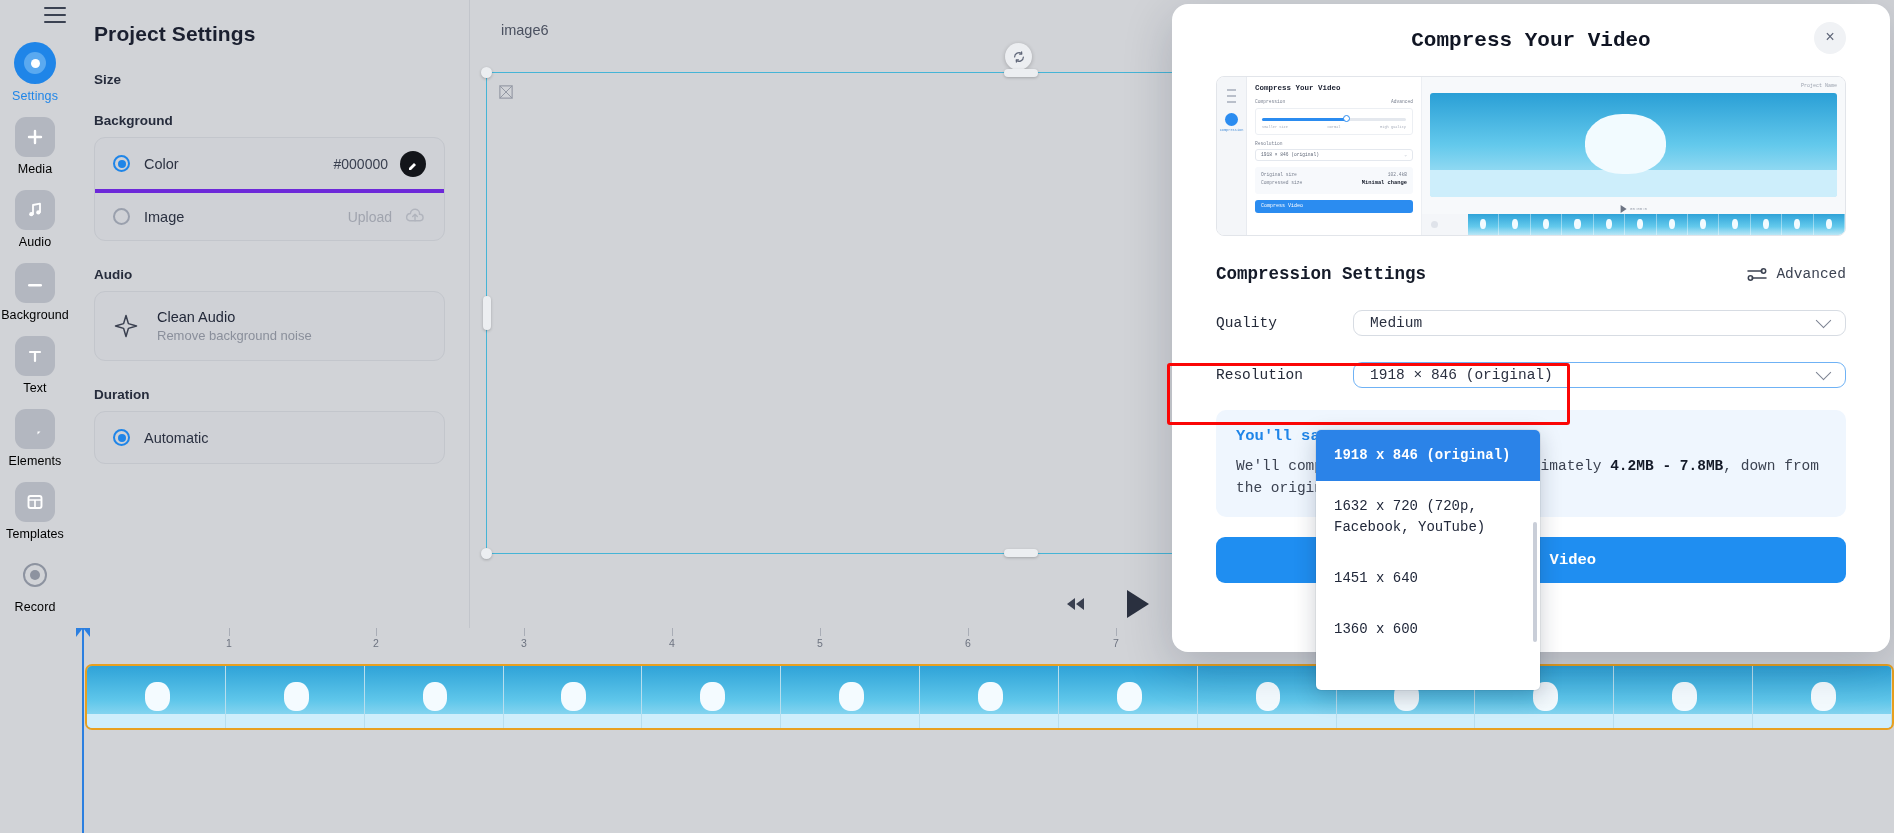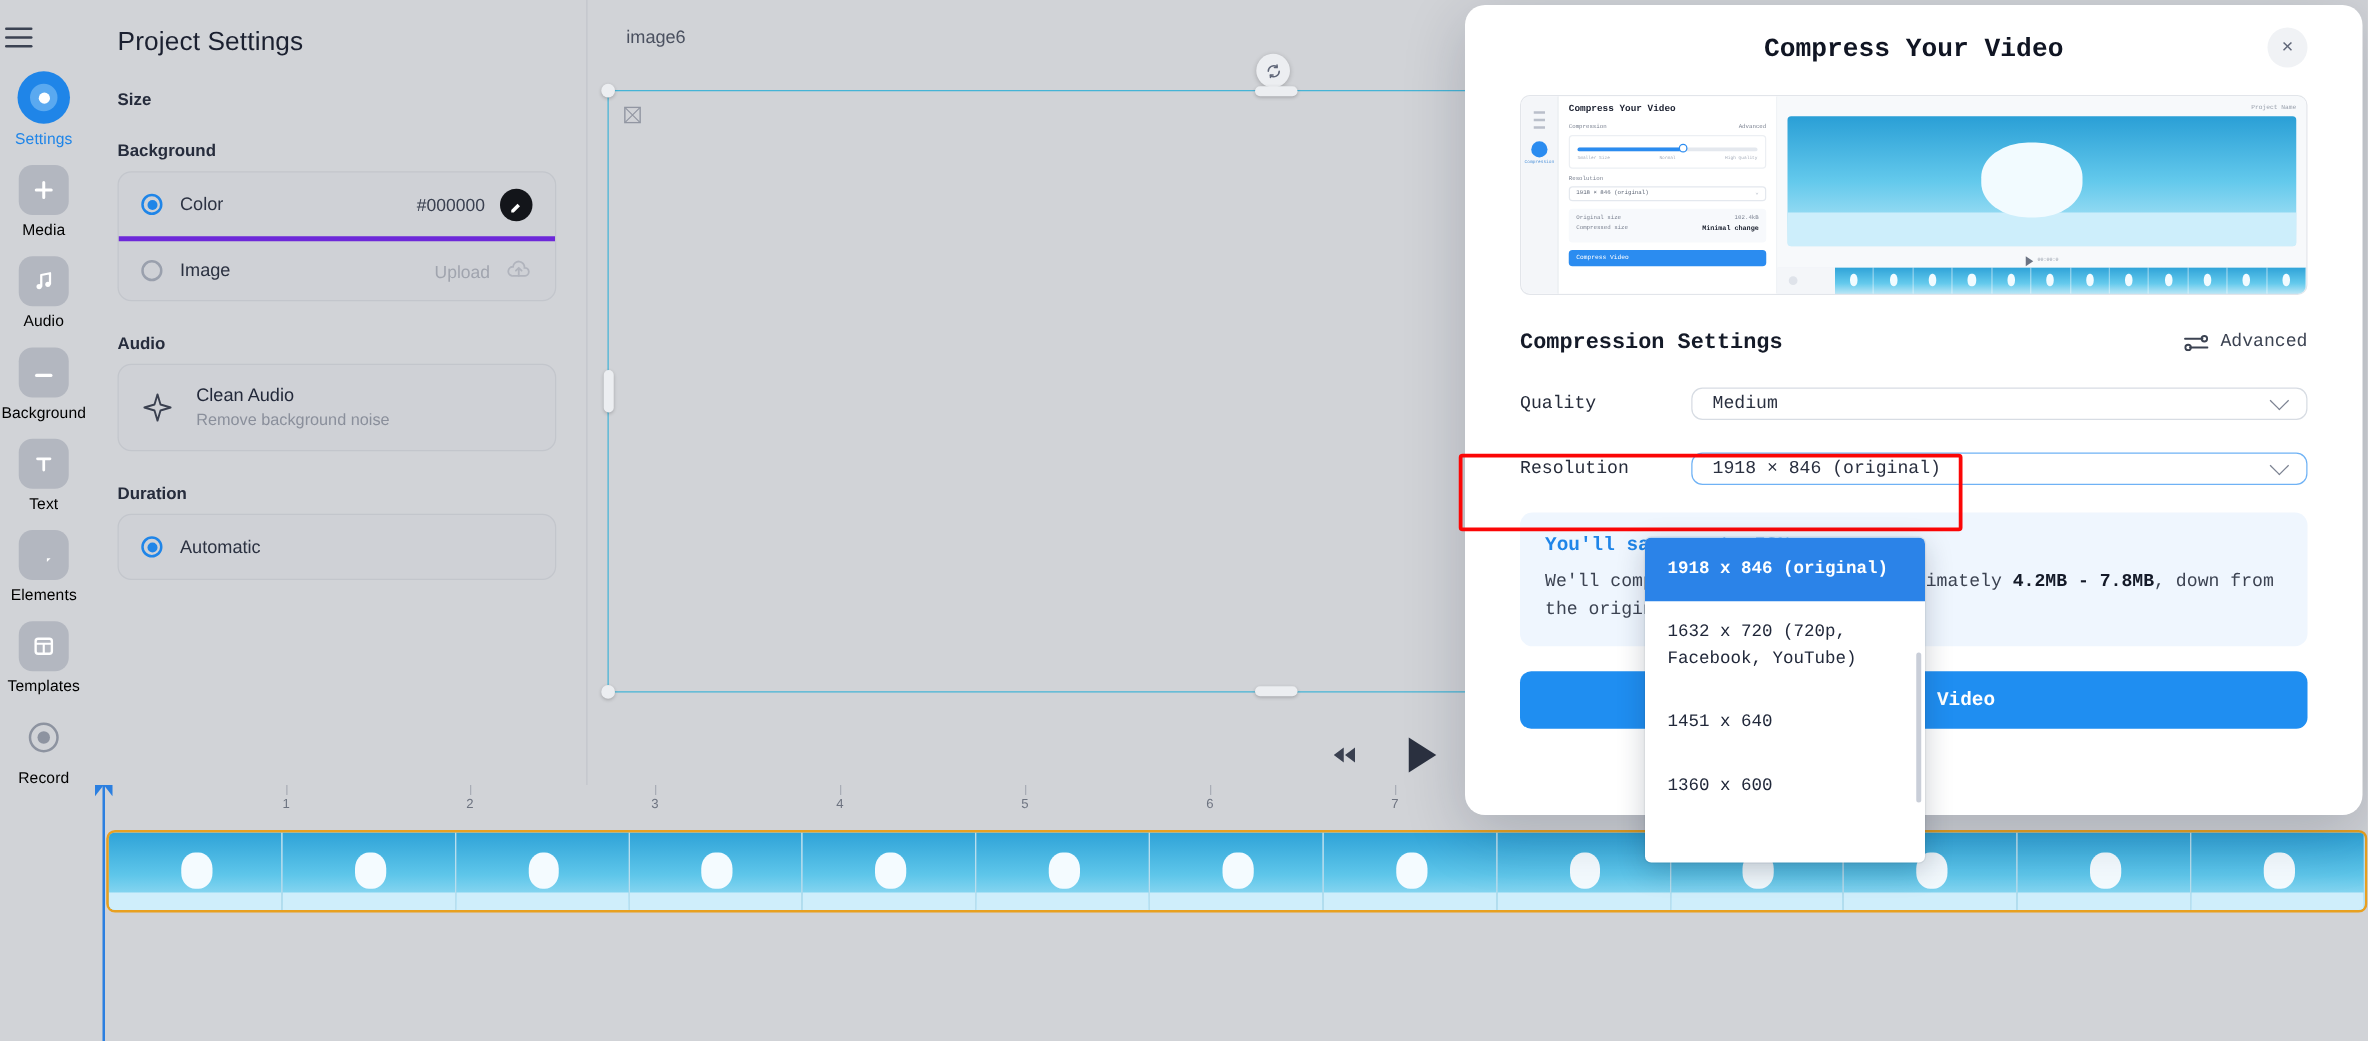--- a/index.html
+++ b/index.html
@@ -9,22 +9,22 @@
     font-family: "Liberation Sans", sans-serif;
     background: #d1d3d7;
     -webkit-font-smoothing: antialiased;
   }
   .app { position: relative; width: 1894px; height: 833px; background: #d1d3d7; }
 
   
   .rail {
     position: absolute; left: 0; top: 0; width: 70px; height: 833px;
     background: #d1d3d7;
-    display: flex; flex-direction: column; align-items: flex-start;
-    padding-top: 15px;
+    display: flex; flex-direction: column; align-items: flex-end;
+    padding-top: 0;
   }
   .hamburger {
     width: 30px; height: 30px; display: flex; flex-direction: column;
     justify-content: center; align-items: center; gap: 5px; cursor: pointer;
     margin-bottom: 12px;
   }
   .hamburger span { display: block; width: 22px; height: 2px; background: #3b4252; border-radius: 1px; }
 
   .rail-item {
     width: 70px; display: flex; flex-direction: column; align-items: center;
@@ -44,21 +44,21 @@
   .ring i { width: 22px; height: 22px; border-radius: 50%; background: #5aa9f0;
             display:flex; align-items:center; justify-content:center; }
   .ring i b { width: 9px; height: 9px; border-radius: 50%; background: #ffffff; display:block; }
 
   
   .panel {
     position: absolute; left: 70px; top: 0; width: 400px; height: 833px;
     background: #d1d3d7; border-right: 1px solid #c2c5cb;
     padding: 22px 24px 0 24px; overflow: hidden;
   }
-  .panel h1 { font-size: 21px; color: #1b2030; font-weight: 400; letter-spacing: .1px; }
+  .panel h1 { font-size: 21px; color: #1b2030; font-weight: 700; letter-spacing: .1px; }
   .sec-label { font-size: 13.5px; font-weight: 700; color: #262c3c; margin: 26px 0 9px 0; }
   .card {
     background: #cfd1d6; border: 1px solid #c3c6cc; border-radius: 11px;
   }
   .row {
     display: flex; align-items: center; height: 51px; padding: 0 18px; cursor: pointer;
   }
   .row + .row { border-top: 4px solid #6d28d9; }
   .row .lbl { font-size: 14.5px; color: #2b3141; }
   .row .sub { font-size: 13px; color: #8a8f9b; margin-left: 6px; }

